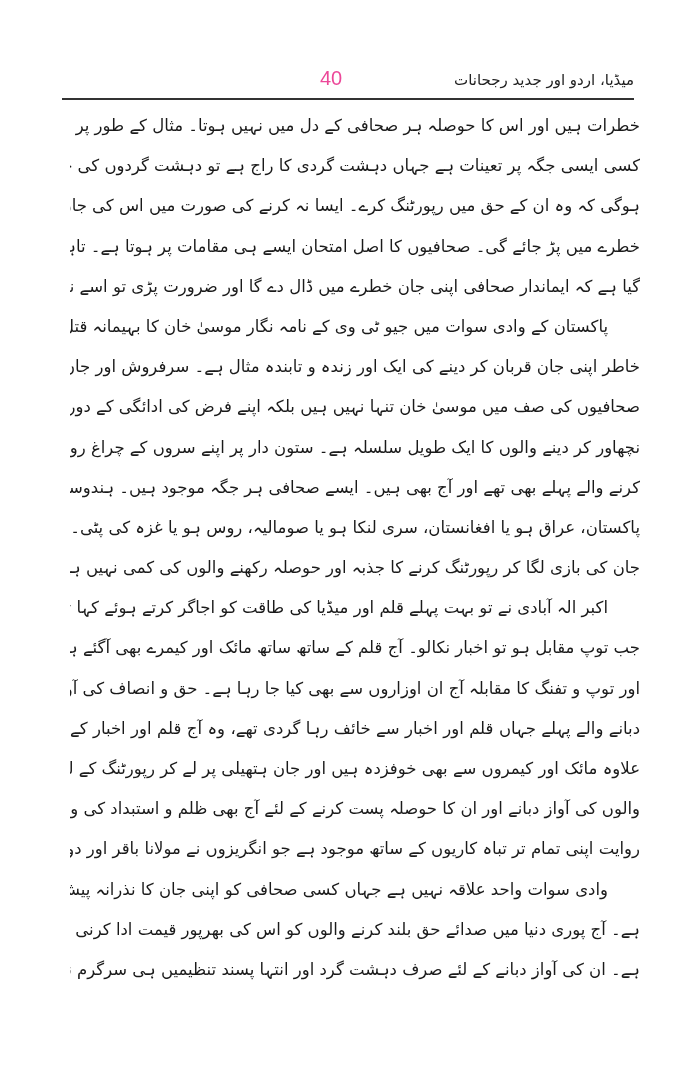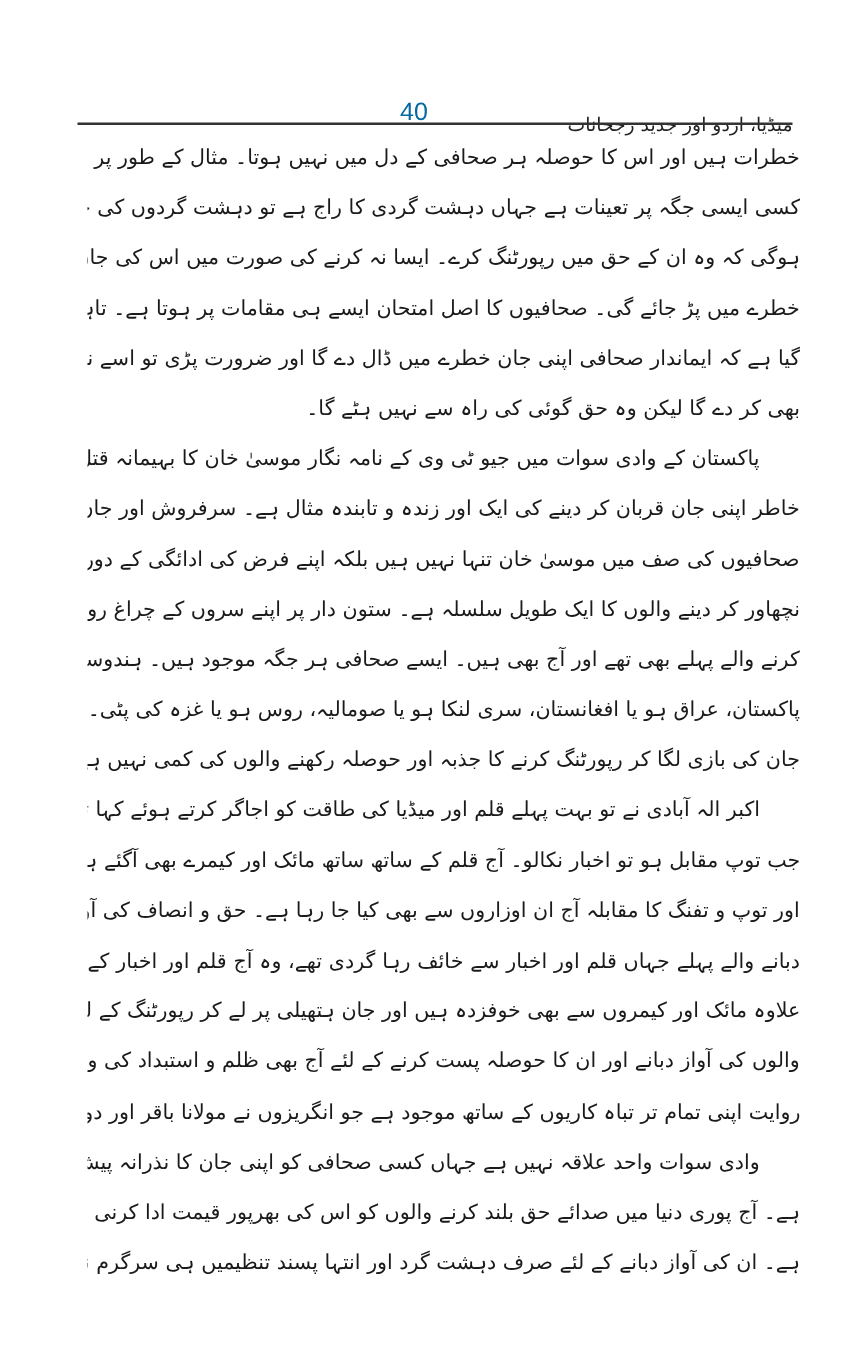--- a/index.html
+++ b/index.html
@@ -6,25 +6,25 @@
   body {
     width:693px; height:1080px; background:#ffffff; overflow:hidden;
     position:relative; color:#1a1a1a;
     font-family: "DejaVu Sans", sans-serif;
   }
   .header {
     position:absolute; left:62px; top:67px; width:572px; height:30px;
   }
   .running-title {
     position:absolute; right:0; top:4px; direction:rtl;
-    font-size:15px; color:#222;margin-top:20px;
+    font-size:15px; color:#222;
   }
   .page-number {
-    position:absolute; left:258px; top:12px;
-    font-family:"Liberation Sans", sans-serif; font-size:20px; color:#0369a1;
+    position:absolute; left:258px; top:0px;
+    font-family:"Liberation Sans", sans-serif; font-size:20px; color:#ec4899;
   }
   .rule {
     position:absolute; left:62px; top:98px; width:572px; height:2px; background:#333;
   }
   .body-text {
     position:absolute; left:70px; top:106px; width:570px;
     direction:rtl; text-align:justify; text-align-last:right;
     font-family:"DejaVu Sans", sans-serif; font-size:16.5px; line-height:40.2px;
   }
   .line { display:block; height:40.2px; white-space:nowrap; overflow:hidden; text-align:justify; text-align-last:justify; }
@@ -40,21 +40,20 @@
 </div>
 <div class="rule"></div>
 
 <div class="body-text" id="body-text">
     <div>
       <span class="line">خطرات ہیں اور اس کا حوصلہ ہر صحافی کے دل میں نہیں ہوتا۔ مثال کے طور پر اگر کوئی رپورٹر</span>
       <span class="line">کسی ایسی جگہ پر تعینات ہے جہاں دہشت گردی کا راج ہے تو دہشت گردوں کی خواہش</span>
       <span class="line">ہوگی کہ وہ ان کے حق میں رپورٹنگ کرے۔ ایسا نہ کرنے کی صورت میں اس کی جان</span>
       <span class="line">خطرے میں پڑ جائے گی۔ صحافیوں کا اصل امتحان ایسے ہی مقامات پر ہوتا ہے۔ تاہم دیکھا</span>
       <span class="line">گیا ہے کہ ایماندار صحافی اپنی جان خطرے میں ڈال دے گا اور ضرورت پڑی تو اسے نچھاور</span>
-      <span class="line last">بھی کر دے گا لیکن وہ حق گوئی کی راہ سے نہیں ہٹے گا۔</span>
     </div>
     <div>
       <span class="line indent">پاکستان کے وادی سوات میں جیو ٹی وی کے نامہ نگار موسیٰ خان کا بہیمانہ قتل حق گوئی کی</span>
       <span class="line">خاطر اپنی جان قربان کر دینے کی ایک اور زندہ و تابندہ مثال ہے۔ سرفروش اور جاں باز</span>
       <span class="line">صحافیوں کی صف میں موسیٰ خان تنہا نہیں ہیں بلکہ اپنے فرض کی ادائگی کے دوران اپنی جان</span>
       <span class="line">نچھاور کر دینے والوں کا ایک طویل سلسلہ ہے۔ ستون دار پر اپنے سروں کے چراغ روشن</span>
       <span class="line">کرنے والے پہلے بھی تھے اور آج بھی ہیں۔ ایسے صحافی ہر جگہ موجود ہیں۔ ہندوستان ہو یا</span>
       <span class="line">پاکستان، عراق ہو یا افغانستان، سری لنکا ہو یا صومالیہ، روس ہو یا غزہ کی پٹی۔ کسی بھی جگہ</span>
       <span class="line last">جان کی بازی لگا کر رپورٹنگ کرنے کا جذبہ اور حوصلہ رکھنے والوں کی کمی نہیں ہے۔</span>
     </div>

